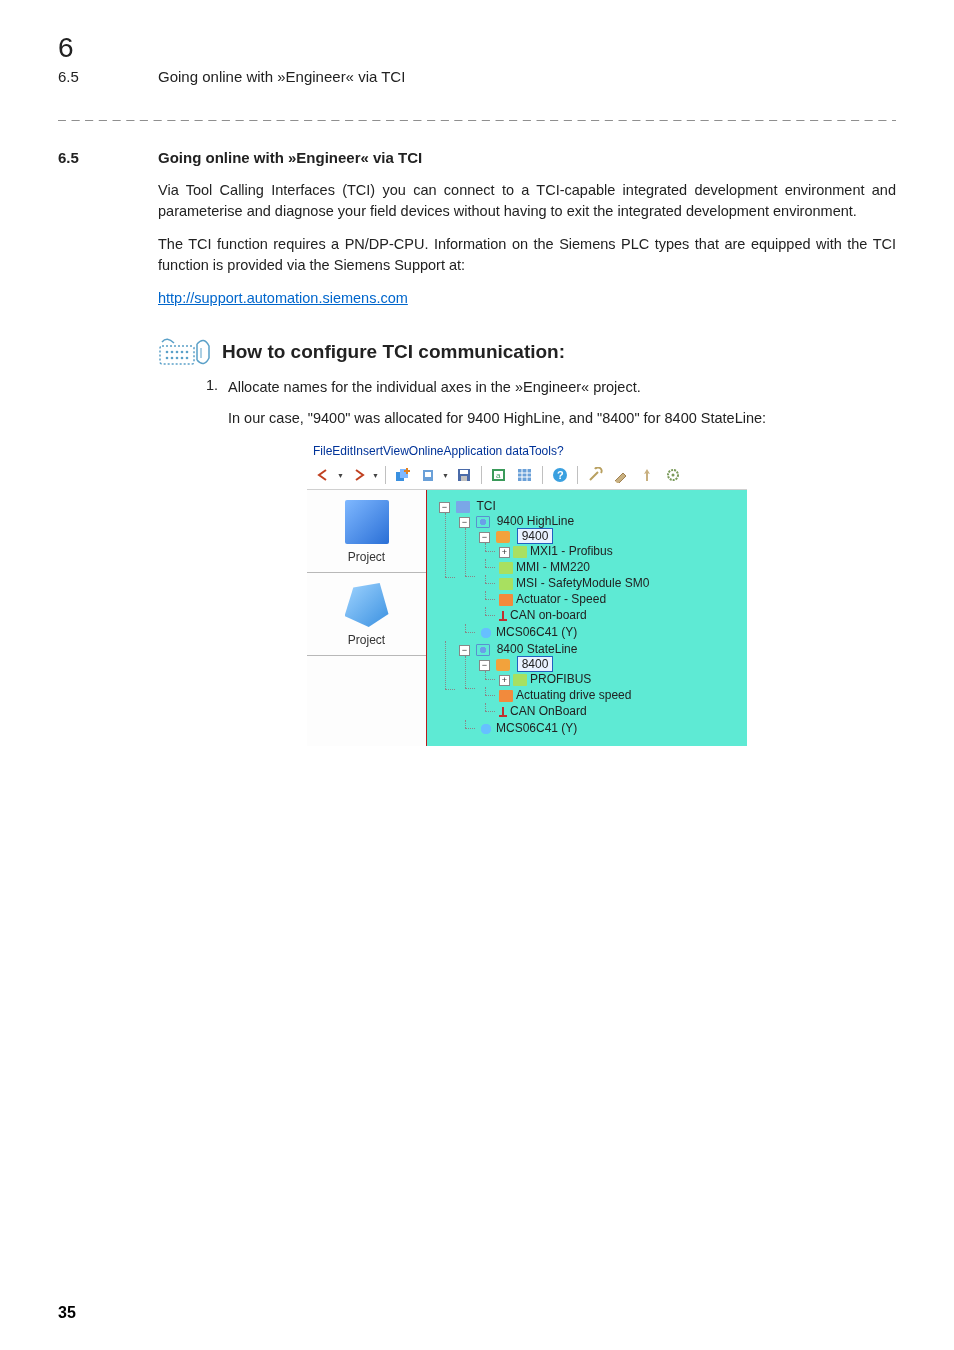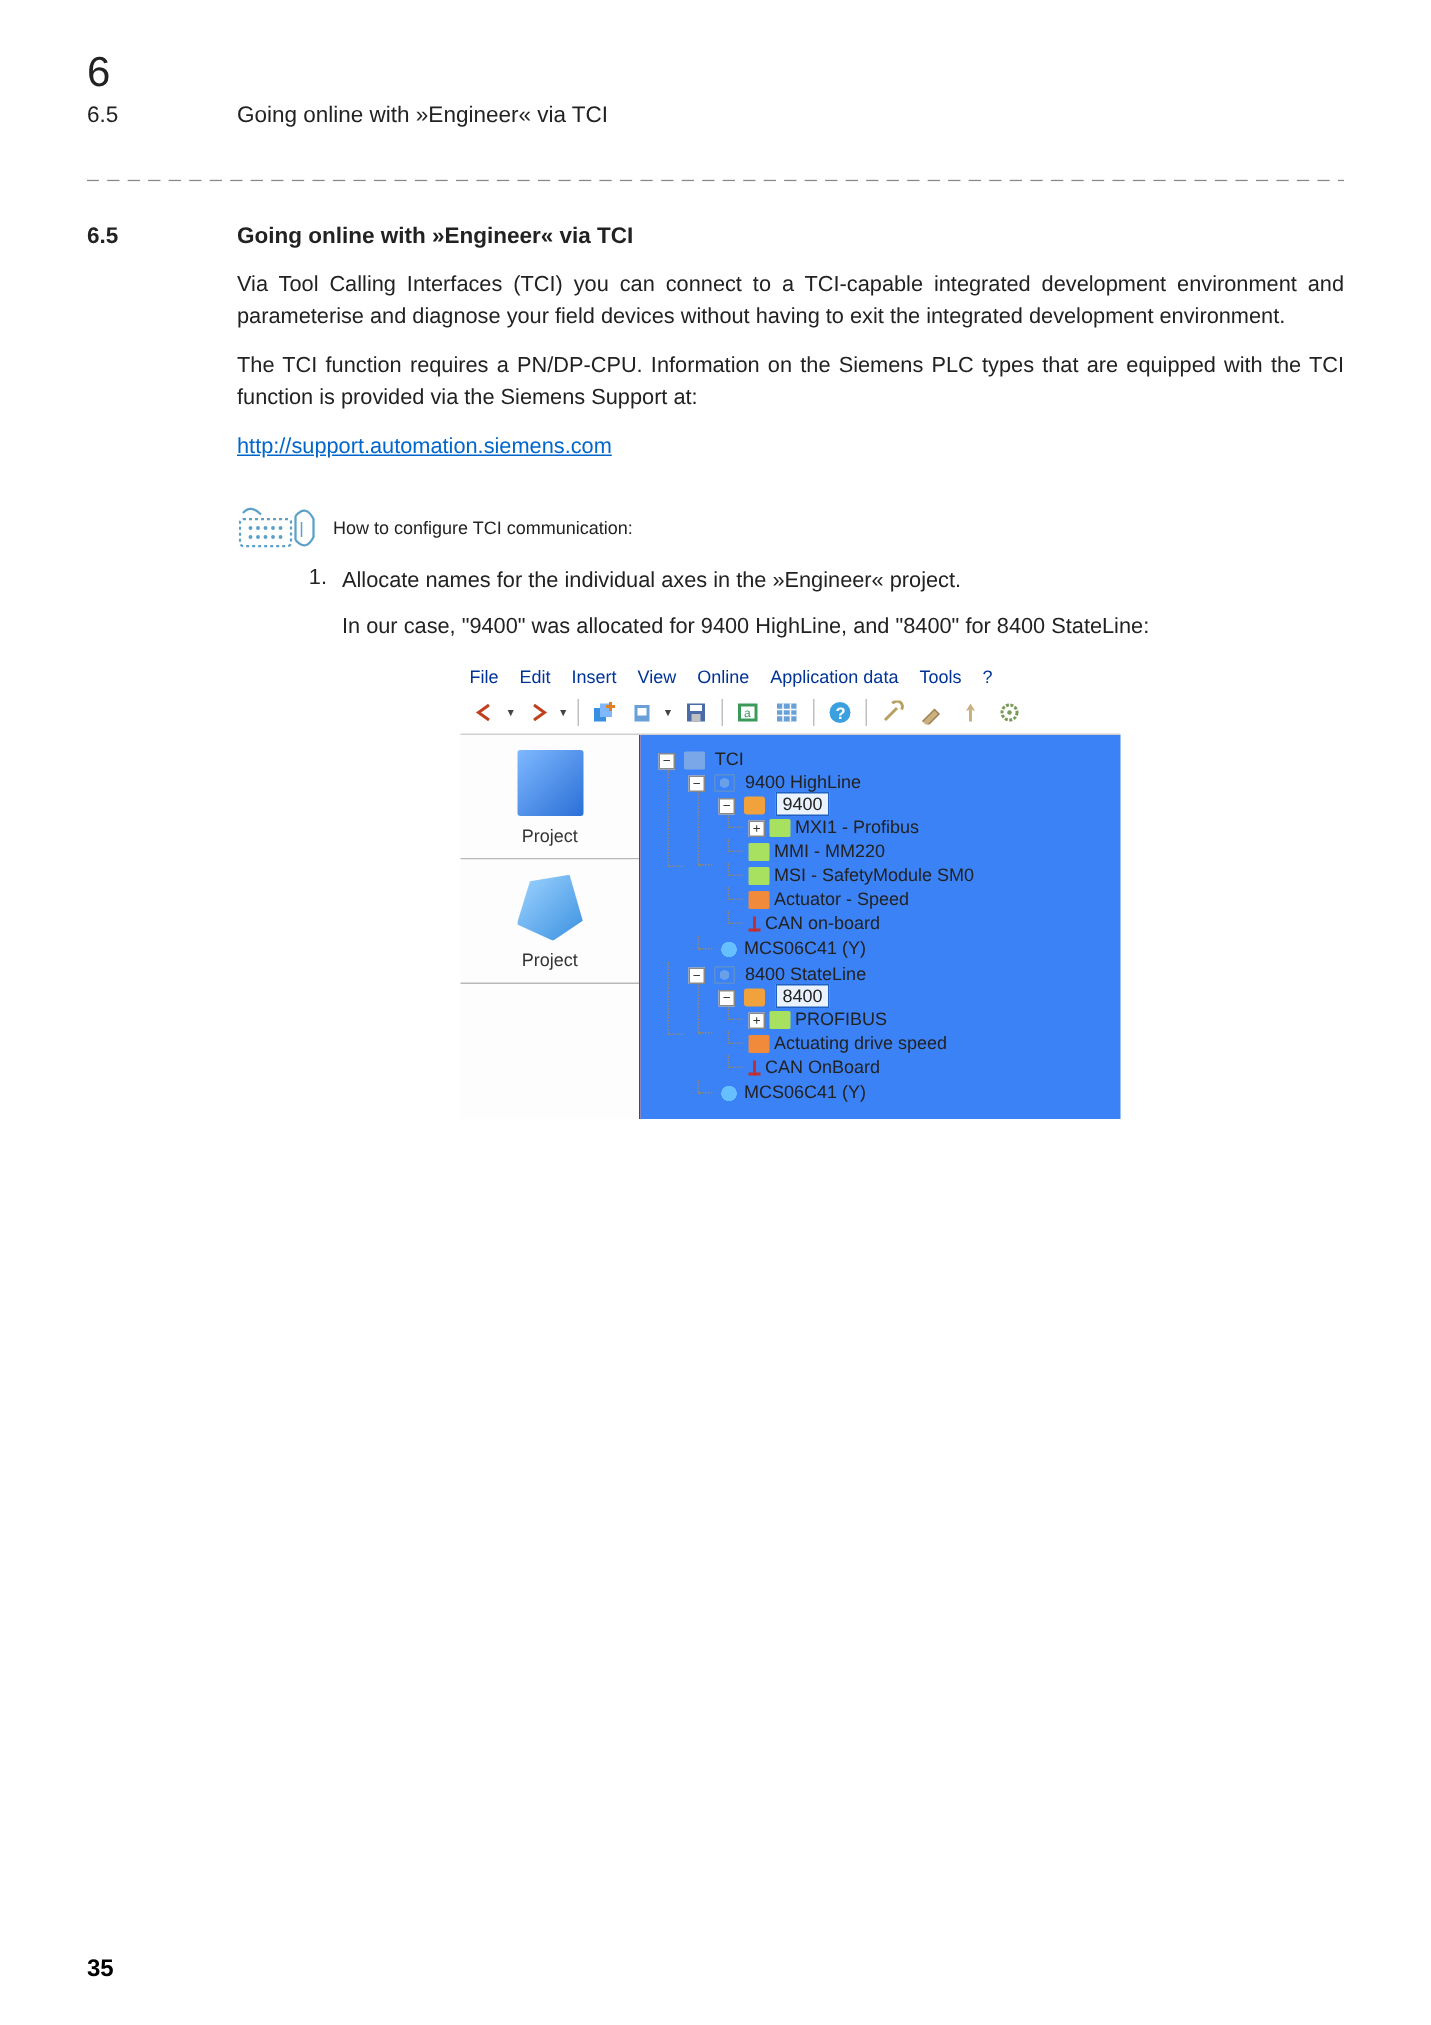--- a/index.html
+++ b/index.html
@@ -32,34 +32,34 @@
   .section-num { font-size: 15px; font-weight: 700; width: 60px; }
   .section-title { font-size: 15px; font-weight: 700; }
   .body-block { margin-left: 100px; margin-right: 0; }
   .para { text-align: justify; margin-bottom: 12px; line-height: 1.45; font-size: 14.5px; }
   .link { color: #0066cc; text-decoration: underline; }
   .howto-row { display: flex; align-items: center; gap: 10px; margin: 28px 0 10px 0; }
   .howto-icon {
     width: 54px; height: 30px;
     display:flex; align-items:center; justify-content:center;
   }
-  .howto-text { font-weight: 400; font-size: 12px; }
+  .howto-text { font-weight: 700; font-size: 19px; }
   .step-row { display: flex; gap: 10px; margin-left: 40px; margin-bottom: 10px; }
   .step-num { width: 20px; text-align: right; }
   .step-txt { flex: 1; line-height: 1.45; }
   .sub-step { margin-left: 70px; margin-bottom: 12px; line-height: 1.45; }
   .screenshot {
     margin: 8px auto 0 auto;
     width: 440px;
     border: none;
     font-family: Tahoma, "MS Sans Serif", sans-serif;
     font-size: 12px;
   }
   .menubar {
-    display: flex; gap: 14px; padding: 3px 6px;
+    display: flex; padding: 3px 6px;
     color: #003399; background: #fff;
   }
   .menubar span { cursor: default; }
   .toolbar {
     display: flex; align-items: center; gap: 4px;
     padding: 4px 6px; border-bottom: 1px solid #d0d0d0;
   }
   .tb-btn {
     width: 22px; height: 20px; display:flex; align-items:center; justify-content:center;
     border-radius: 2px;
@@ -73,21 +73,21 @@
   }
   .sb-left-item {
     border-bottom: 1px solid #b8b8b8;
     display:flex; flex-direction:column; align-items:center;
     padding: 10px 0 8px 0;
     background: #fdfdfd;
   }
   .sb-cube { width: 44px; height: 44px; background: linear-gradient(135deg,#7fb8ff 0%, #2a6fd6 100%); border-radius:2px; margin-bottom:6px; }
   .sb-cube2 { width: 44px; height: 44px; background: linear-gradient(135deg,#a0d4ff 0%, #3a90e0 100%); clip-path: polygon(20% 10%, 80% 0%, 100% 70%, 55% 100%, 0% 75%); margin-bottom:6px; }
   .sb-label { font-size: 12px; color: #333; }
-  .sb-right { flex: 1; padding: 8px 6px; background: #3b82f6; }
+  .sb-right { flex: 1; padding: 8px 6px; background: #5eead4; }
   .tree ul { list-style: none; padding-left: 18px; }
   .tree > ul { padding-left: 4px; }
   .tree li { position: relative; padding: 1px 0 1px 2px; white-space: nowrap; }
   .tree li::before {
     content: ""; position: absolute; left: -12px; top: 0; bottom: 50%;
     border-left: 1px dotted #888;
   }
   .tree li::after {
     content: ""; position: absolute; left: -12px; top: 50%; width: 10px;
     border-top: 1px dotted #888;

